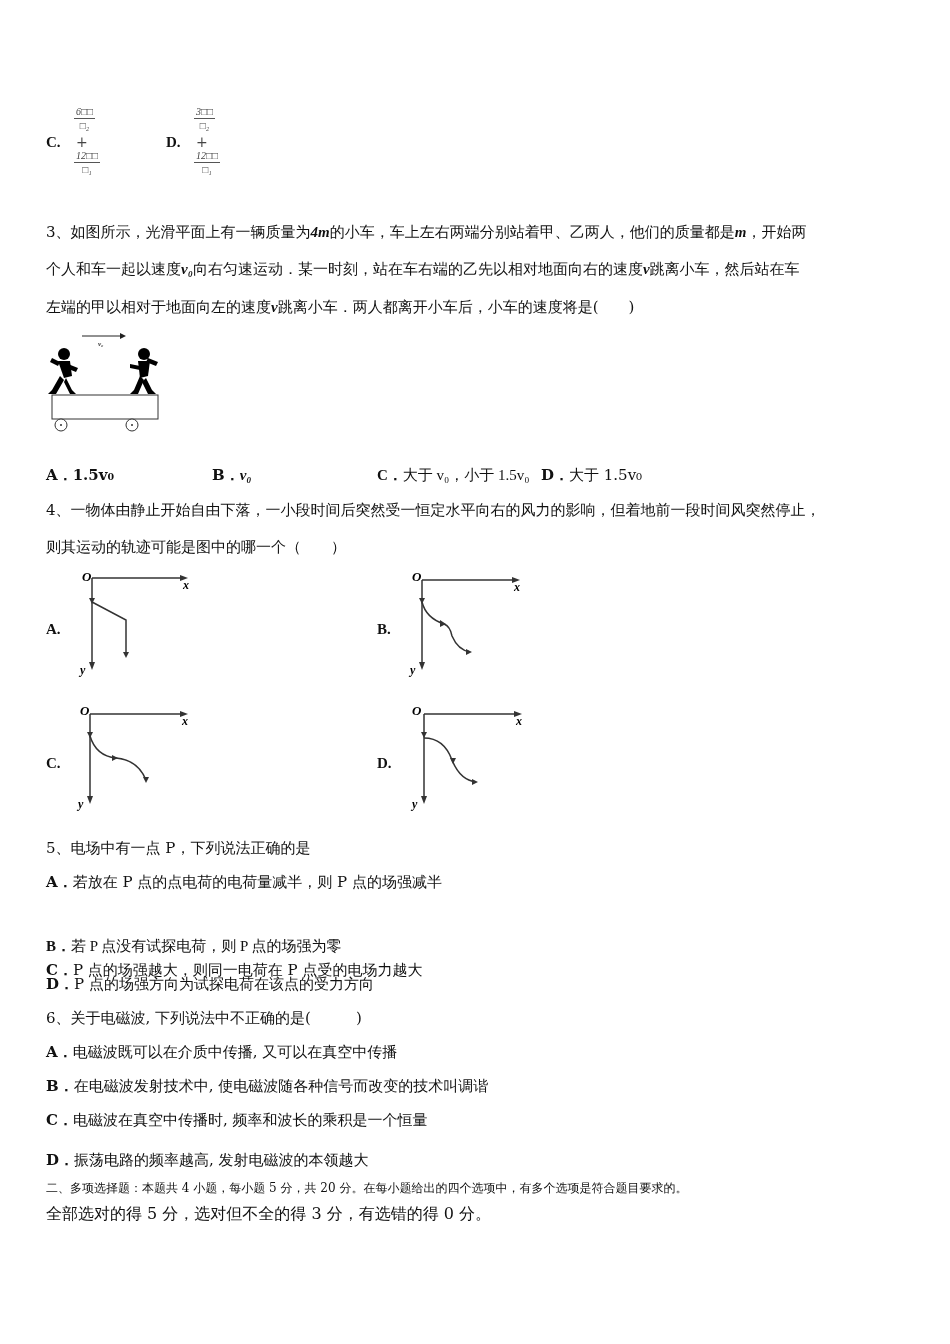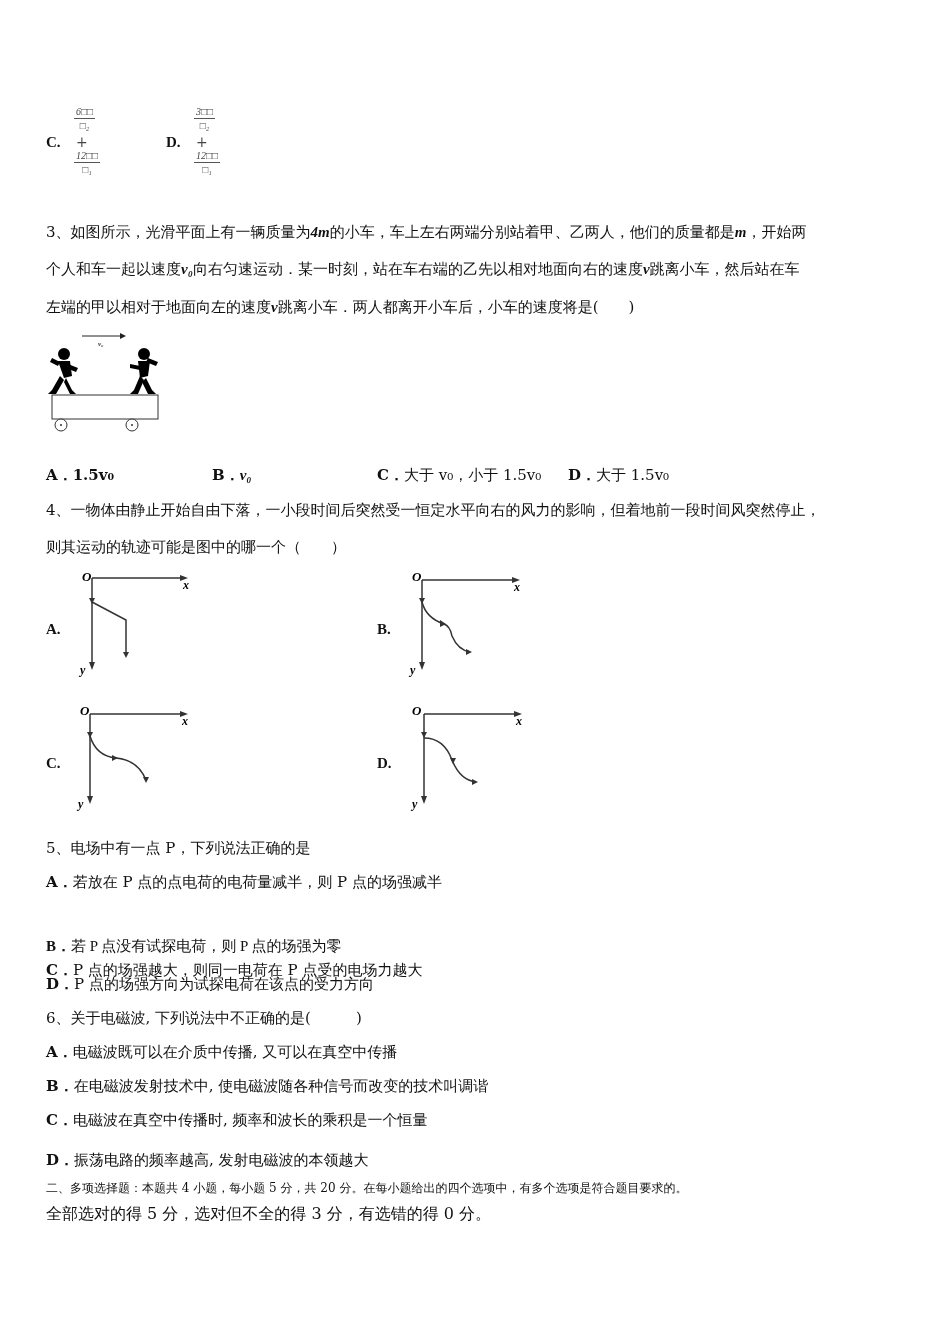--- a/index.html
+++ b/index.html
@@ -72,22 +72,22 @@
     <circle cx="17" cy="97" r="6" fill="#fff" stroke="#333" stroke-width="1"></circle>
     <circle cx="17" cy="97" r="1" fill="#333"></circle>
     <circle cx="88" cy="97" r="6" fill="#fff" stroke="#333" stroke-width="1"></circle>
     <circle cx="88" cy="97" r="1" fill="#333"></circle>
   </svg>
 </div>
 
 <div class="line" style="top:465px; width:620px;">
   <span class="abs" style="left:0;"><span class="b">A．</span><span class="b">1.5v₀</span></span>
   <span class="abs" style="left:166px;"><span class="b">B．</span><span class="i">v₀</span></span>
-  <span class="abs" style="left:331px;"><span class="b">C．</span><span>大于 v₀，小于 1.5v₀</span></span>
-  <span class="abs" style="left:495px;margin-left:27px;"><span class="b">D．</span><span>大于 1.5v₀</span></span>
+  <span class="abs" style="left:331px;font-family:Liberation Serif, serif;"><span class="b">C．</span><span>大于 v₀，小于 1.5v₀</span></span>
+  <span class="abs" style="left:495px;"><span class="b">D．</span><span>大于 1.5v₀</span></span>
 </div>
 
 <div class="line" style="top:500px;">4、一物体由静止开始自由下落，一小段时间后突然受一恒定水平向右的风力的影响，但着地前一段时间风突然停止，</div>
 <div class="line" style="top:537px;">则其运动的轨迹可能是图中的哪一个（　　）</div>
 
 <span class="fig-label" style="left:46px; top:621px;">A.</span>
 <svg class="abs" style="left:76px; top:566px;" width="120" height="115" viewBox="0 0 120 115">
   <text x="6" y="15" font-size="13">O</text>
   <line x1="16" y1="12" x2="104" y2="12" stroke="#333" stroke-width="1.5"></line>
     <polygon points="104,9 112,12 104,15" fill="#333"></polygon>

